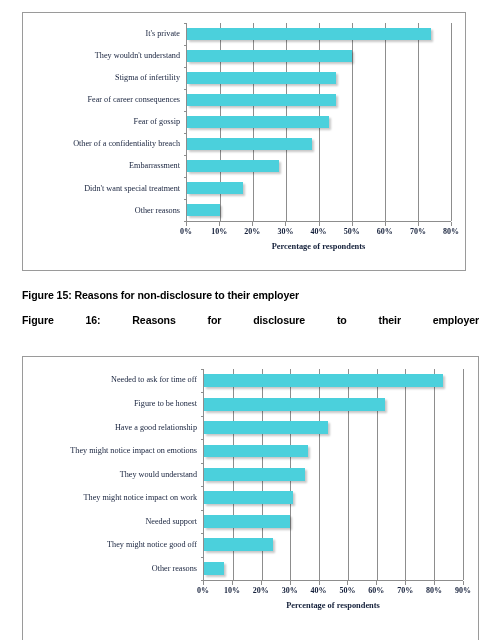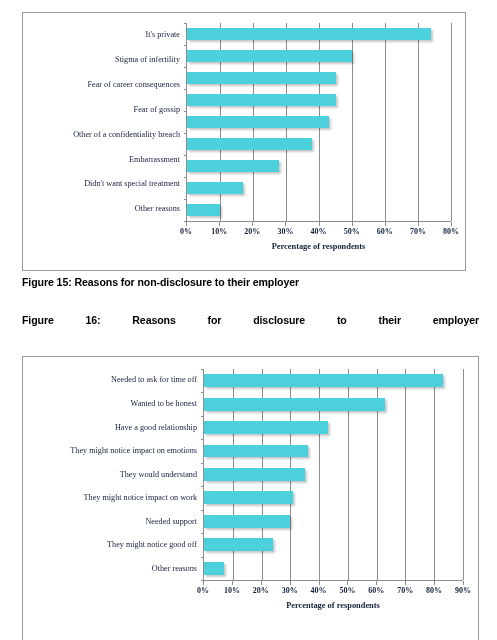--- a/index.html
+++ b/index.html
@@ -150,38 +150,39 @@
 
   
   .caption {
     position: absolute;
     font-family: "Liberation Sans", "DejaVu Sans", sans-serif;
     font-weight: bold;
     font-size: 10.6px;
     color: #000000;
     letter-spacing: -0.1px;
   }
-  #caption-15 { left: 22px; top: 276px; }
+  #caption-15 { left: 22px; top: 289px; }
   #caption-16 {
     left: 22px;
     top: 314px;
     width: 457px;
     text-align: justify;
     text-align-last: justify;
   }
 </style>
 </head>
 <body>
 
 <div class="page">
 
   <div class="chart-frame" id="chart1-frame">
     <div class="plot-wrap">
       <div class="cat-labels" id="chart1-cats" style="left: 0px; width: 163px; top: 10px; height: 199px;">
           <div class="cat-label">It's private</div>
+          <div class="cat-label">They wouldn't understand</div>
           <div class="cat-label">Stigma of infertility</div>
           <div class="cat-label">Fear of career consequences</div>
           <div class="cat-label">Fear of gossip</div>
           <div class="cat-label">Other of a confidentiality breach</div>
           <div class="cat-label">Embarrassment</div>
           <div class="cat-label">Didn't want special treatment</div>
           <div class="cat-label">Other reasons</div>
         </div>
       <div class="plot-area" id="chart1-plot" style="left: 163px; top: 10px; width: 265px; height: 199px;">
         <div class="gridlines" id="chart1-grid">
@@ -263,21 +264,21 @@
   </div>
 
   <div class="caption" id="caption-15">Figure 15: Reasons for non-disclosure to their employer</div>
 
   <div class="caption" id="caption-16">Figure 16: Reasons for disclosure to their employer</div>
 
   <div class="chart-frame" id="chart2-frame">
     <div class="plot-wrap">
       <div class="cat-labels" id="chart2-cats" style="left: 0px; width: 180px; top: 12px; height: 212px;">
           <div class="cat-label">Needed to ask for time off</div>
-          <div class="cat-label">Wanted to be honest</div>
+          <div class="cat-label">Figure to be honest</div>
           <div class="cat-label">Have a good relationship</div>
           <div class="cat-label">They might notice impact on emotions</div>
           <div class="cat-label">They would understand</div>
           <div class="cat-label">They might notice impact on work</div>
           <div class="cat-label">Needed support</div>
           <div class="cat-label">They might notice good off</div>
           <div class="cat-label">Other reasons</div>
         </div>
       <div class="plot-area" id="chart2-plot" style="left: 180px; top: 12px; width: 260px; height: 212px;">
         <div class="gridlines" id="chart2-grid">

